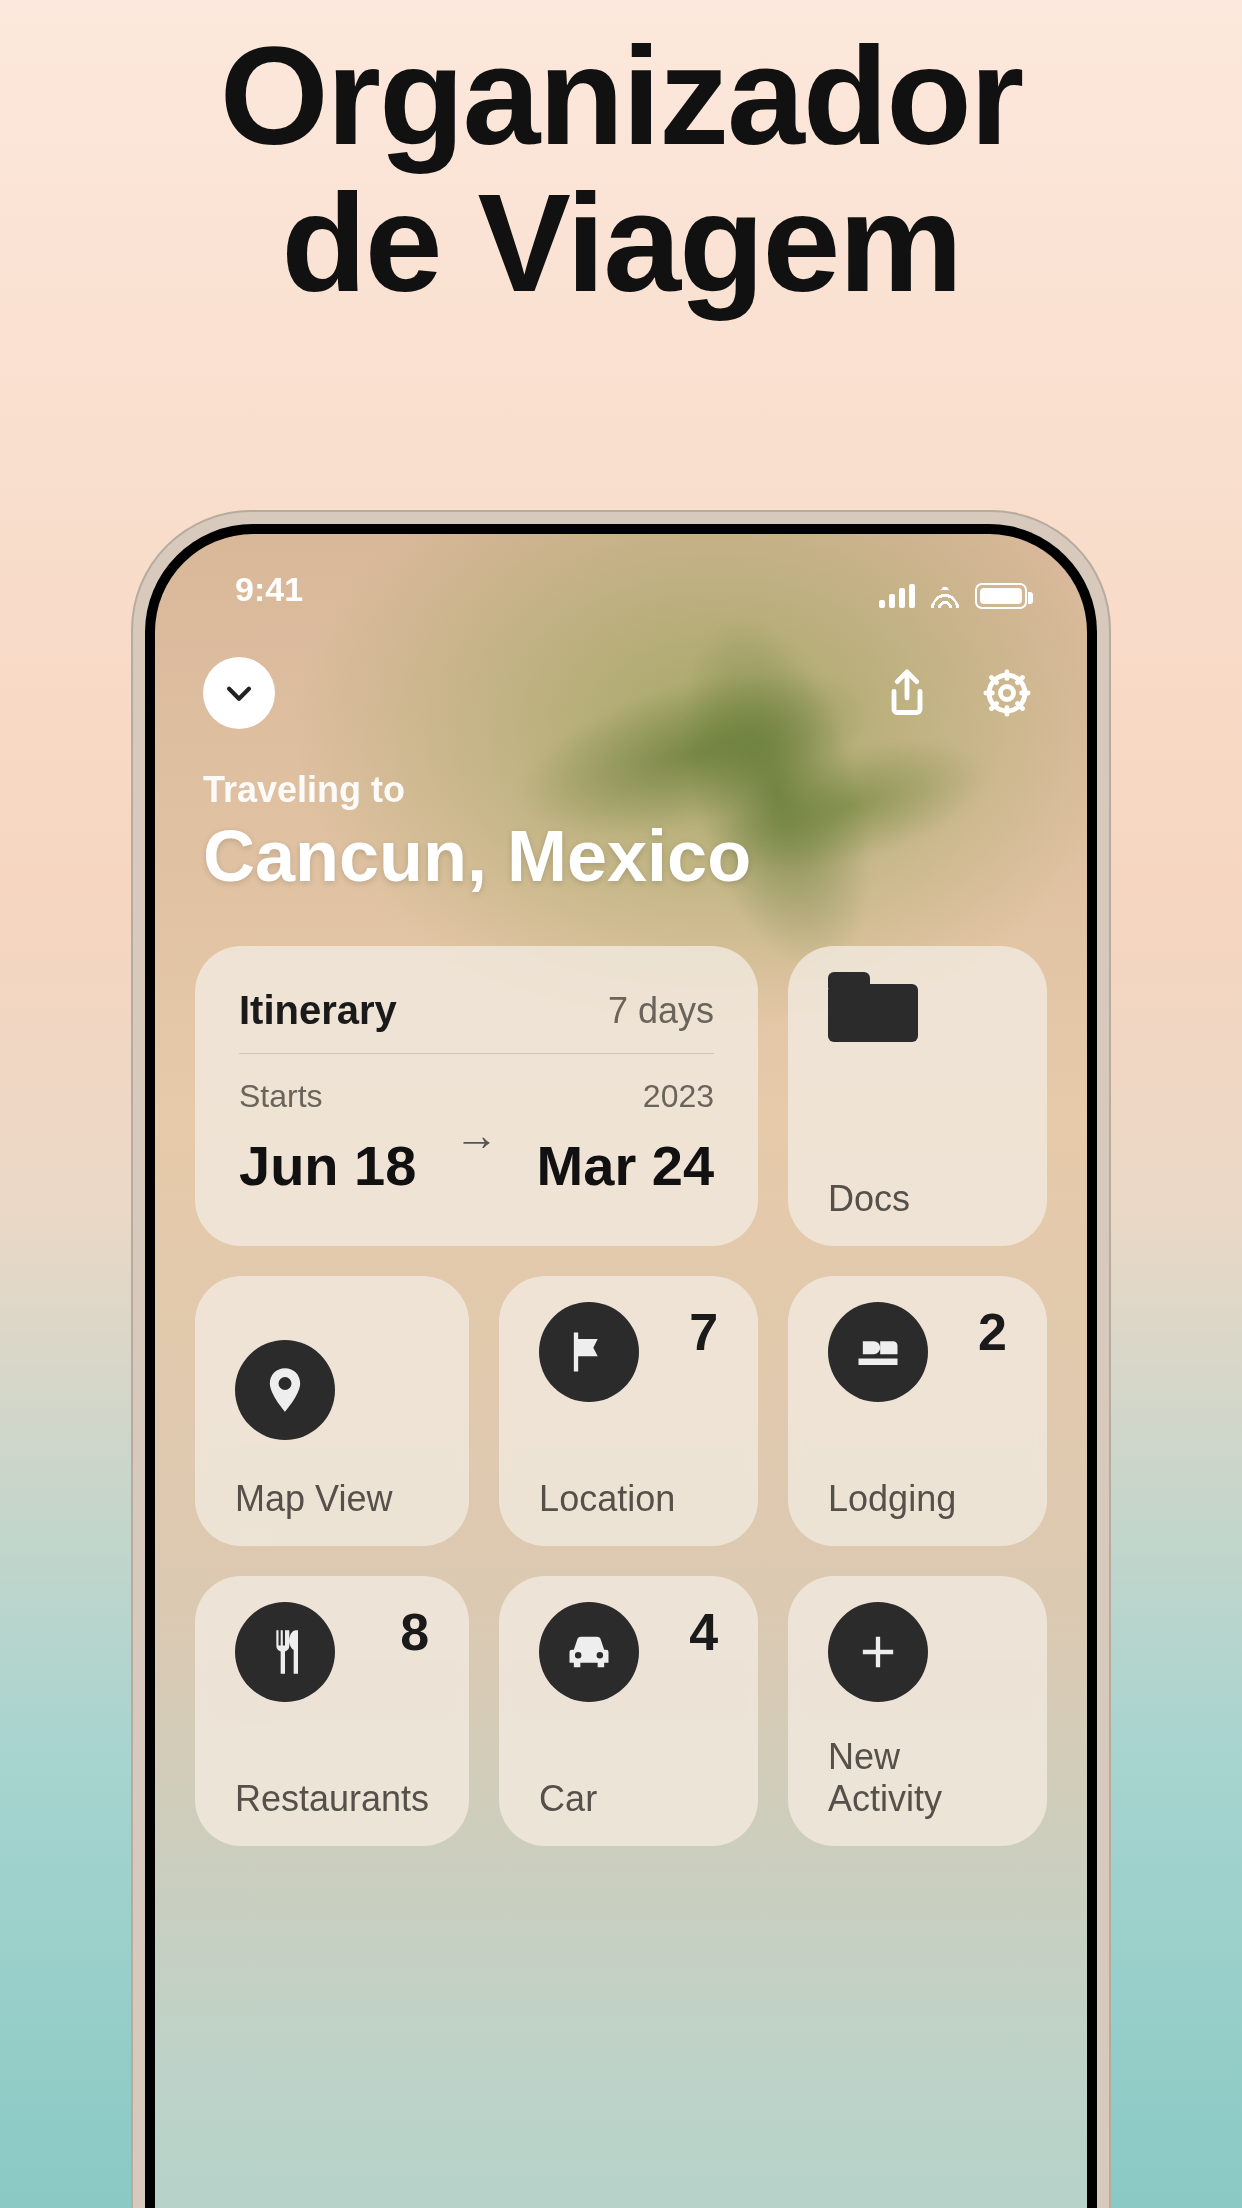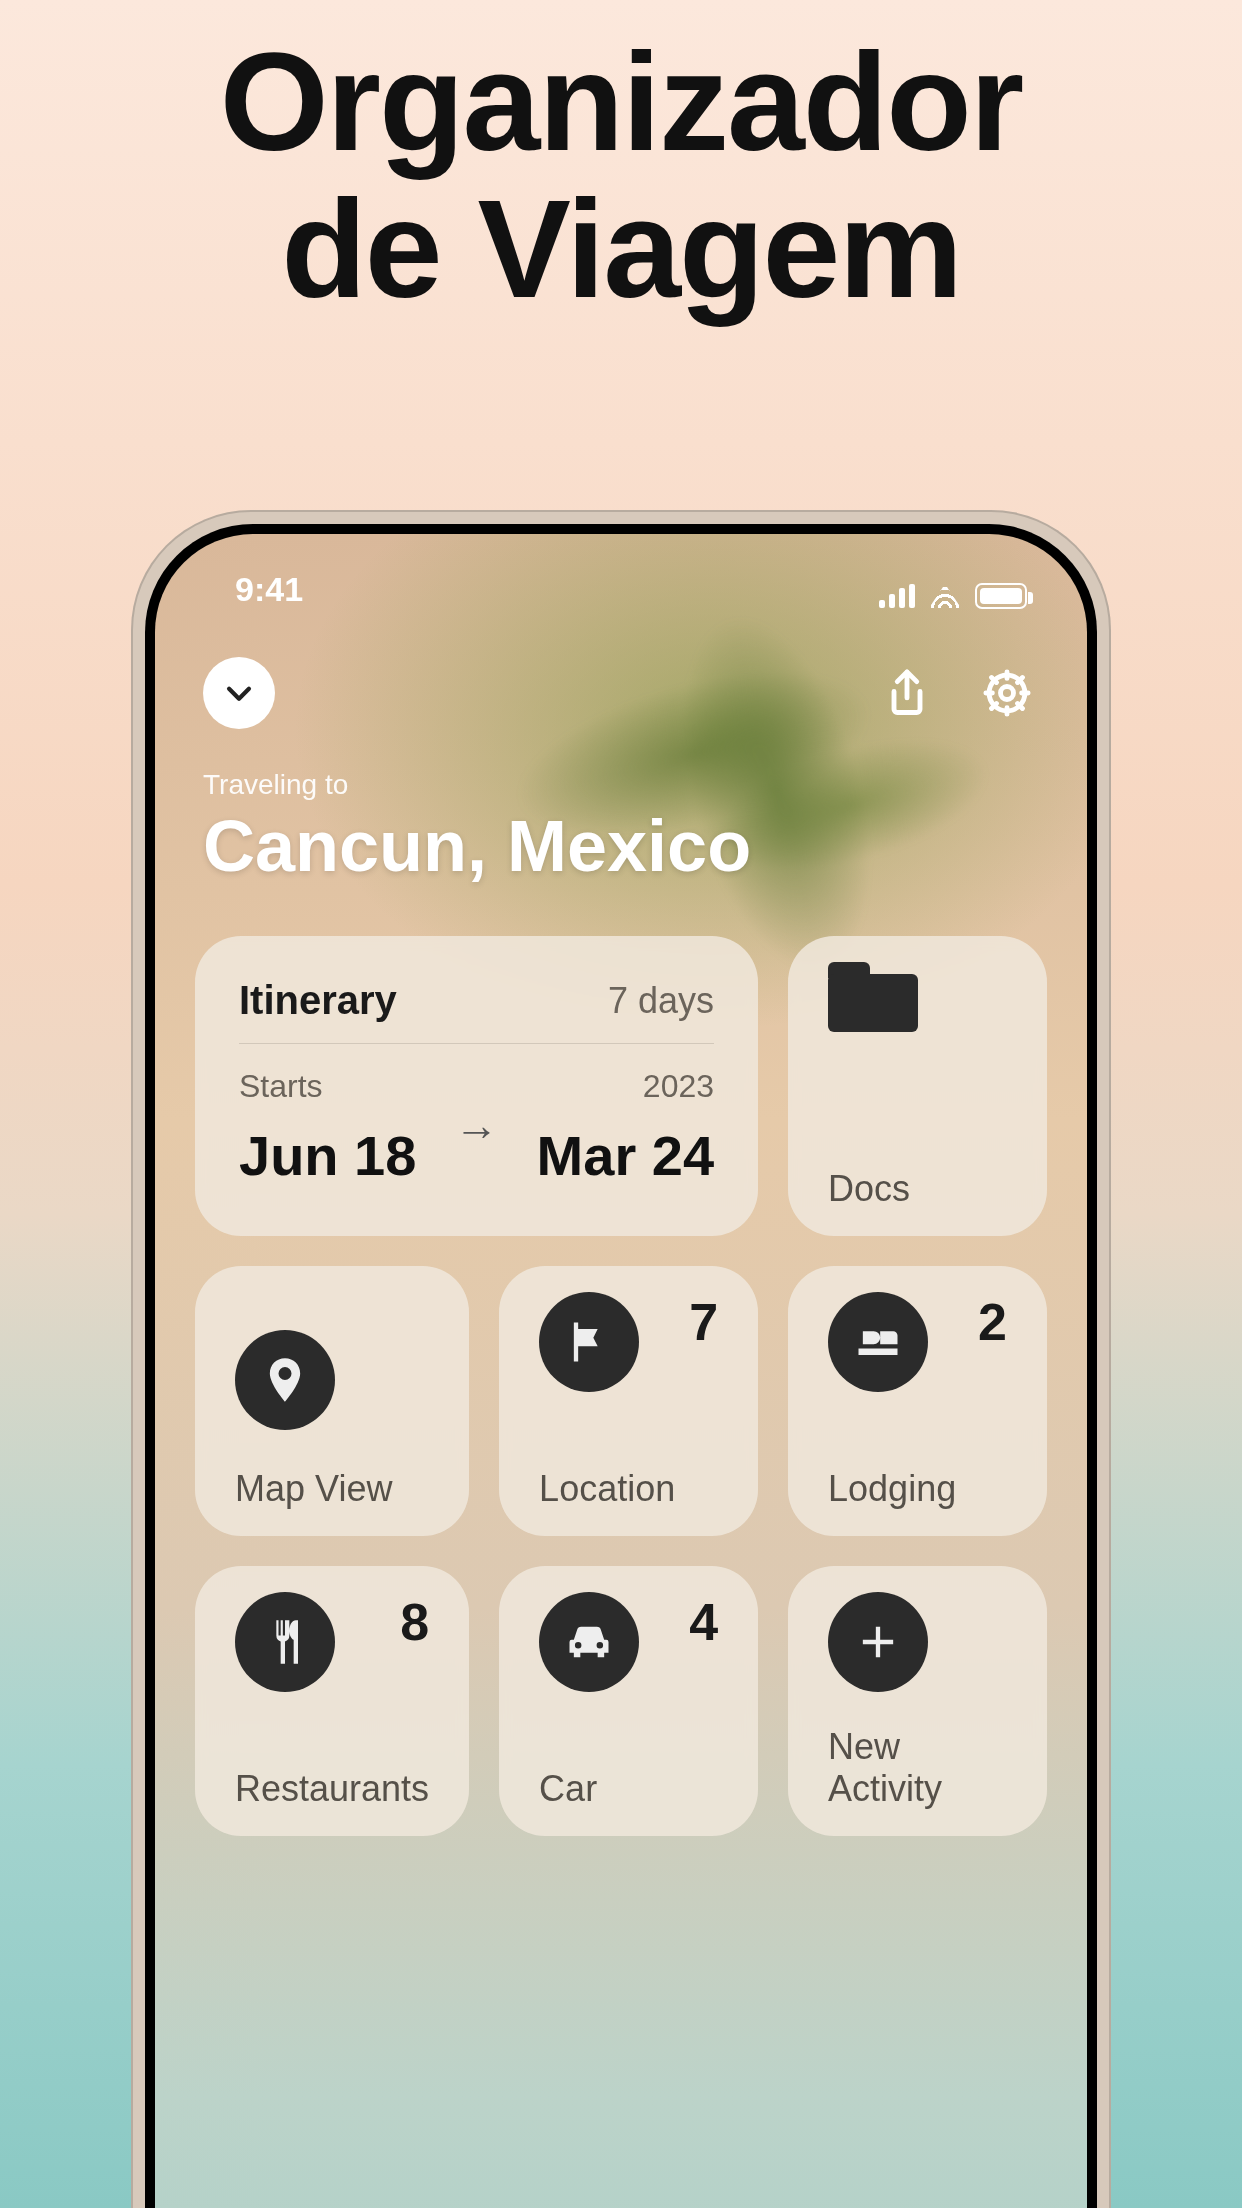--- a/index.html
+++ b/index.html
@@ -10,21 +10,21 @@
     overflow: hidden;
     position: relative;
   }
 
   .marketing-title {
     text-align: center;
     font-size: 140px;
     font-weight: 700;
     line-height: 1.05;
     color: #111;
-    padding-top: 28px;
+    padding-top: 22px;
     letter-spacing: -2px;
   }
 
   
   .phone {
     position: absolute;
     top: 510px;
     left: 50%;
     transform: translateX(-50%);
     width: 980px;
@@ -125,21 +125,21 @@
     color:#fff; margin-left: 36px;
   }
   .icon-btn svg { width: 52px; height: 52px; stroke:#fff; fill:none; stroke-width:3; }
 
   
   .dest {
     position: relative; z-index:5;
     padding: 40px 48px 0 48px;
     color: #fff;
   }
-  .dest-label { font-size: 28px; font-weight: 400; opacity: 0.95; }
+  .dest-label { font-size: 36px; font-weight: 700; opacity: 0.95; }
   .dest-name { font-size: 72px; font-weight: 700; line-height: 1.1; margin-top: 6px; text-shadow: 0 2px 6px rgba(0,0,0,0.15);}
 
   
   .grid {
     position: relative; z-index:5;
     padding: 50px 40px 0 40px;
     display: grid;
     grid-template-columns: repeat(3, 1fr);
     gap: 30px;
   }

